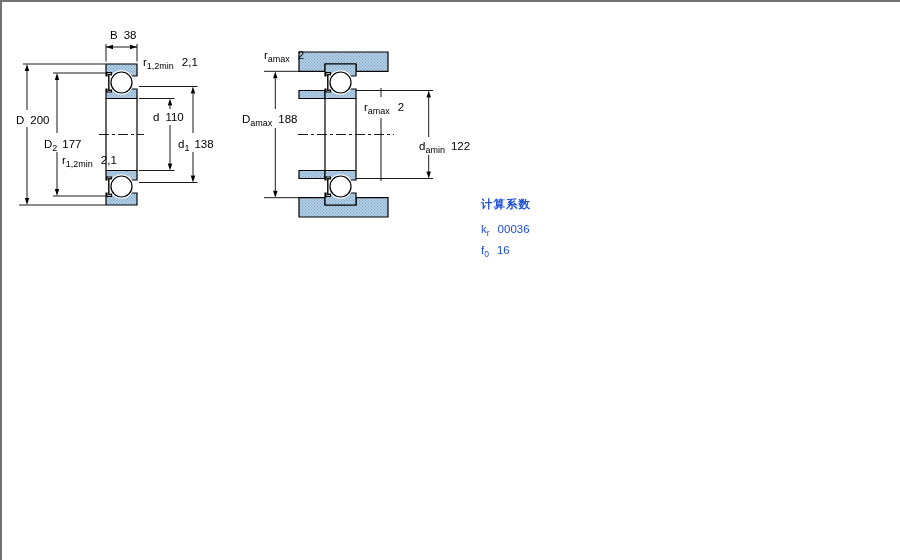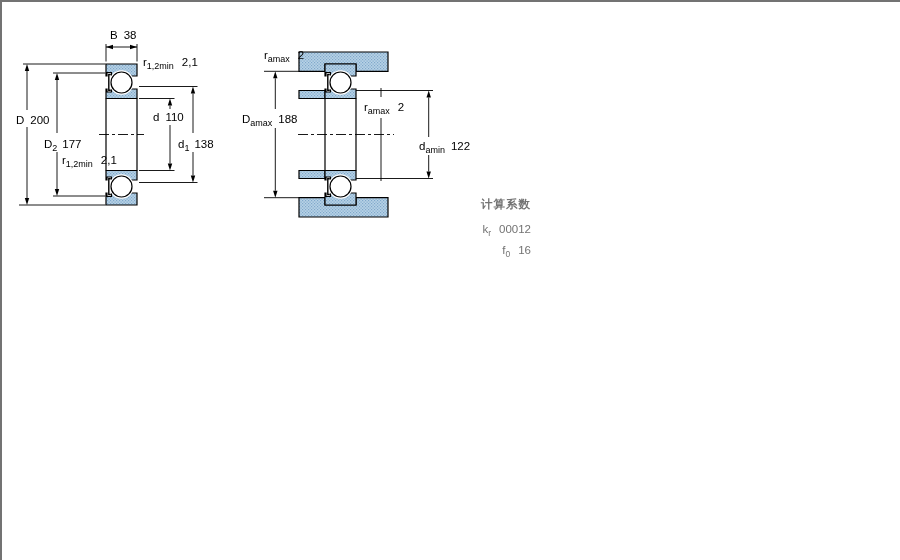--- a/index.html
+++ b/index.html
@@ -16,22 +16,21 @@
   svg text {
     font-family: "Liberation Sans", sans-serif;
     font-size: 11.5px;
     fill: #000;
   }
   svg .sub { font-size: 9px; }
   .calc {
     position: absolute;
     left: 479px;
     top: 195px;
-    color: #737373;
-    text-align: right;
+    color: #1d4ed8;
   }
   .calc-title {
     font-size: 11.5px;
     font-weight: bold;
     margin-bottom: 10px;
     letter-spacing: 1px;
   }
   .calc-row {
     font-size: 11.5px;
     margin-bottom: 3px;
@@ -161,20 +160,20 @@
     <path d="M426.7,95.5 V135 M426.7,153 V169.5" stroke="#000" stroke-width="0.9" fill="none"></path>
     <path d="M426.7,88.5 l -2.2 7 l 4.4 0 z" fill="#000"></path>
     <path d="M426.7,176.5 l -2.2 -7 l 4.4 0 z" fill="#000"></path>
     <text x="417" y="148"><tspan>d</tspan><tspan class="sub" dy="3">amin</tspan><tspan dy="-3" dx="6">122</tspan></text>
   </g>
 </svg>
 
 <div class="calc">
   <div class="calc-title">计算系数</div>
   <div class="calc-row">
-    <span>k</span><sub>r</sub><span class="val">00012</span>
+    <span>k</span><sub>r</sub><span class="val">00036</span>
   </div>
   <div class="calc-row">
     <span>f</span><sub>0</sub><span class="val">16</span>
   </div>
 </div>
 
 </div>
 
 </body></html>

